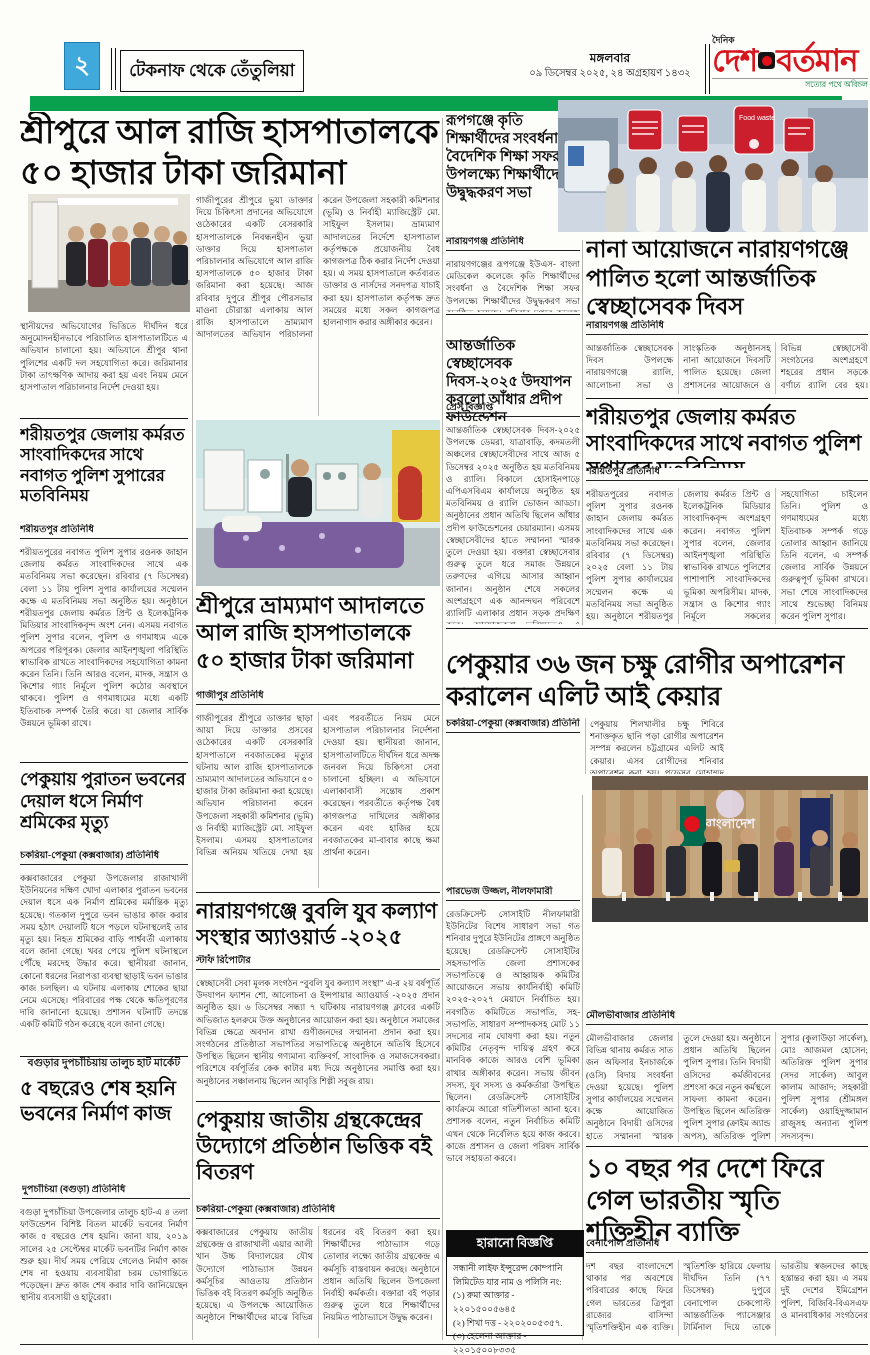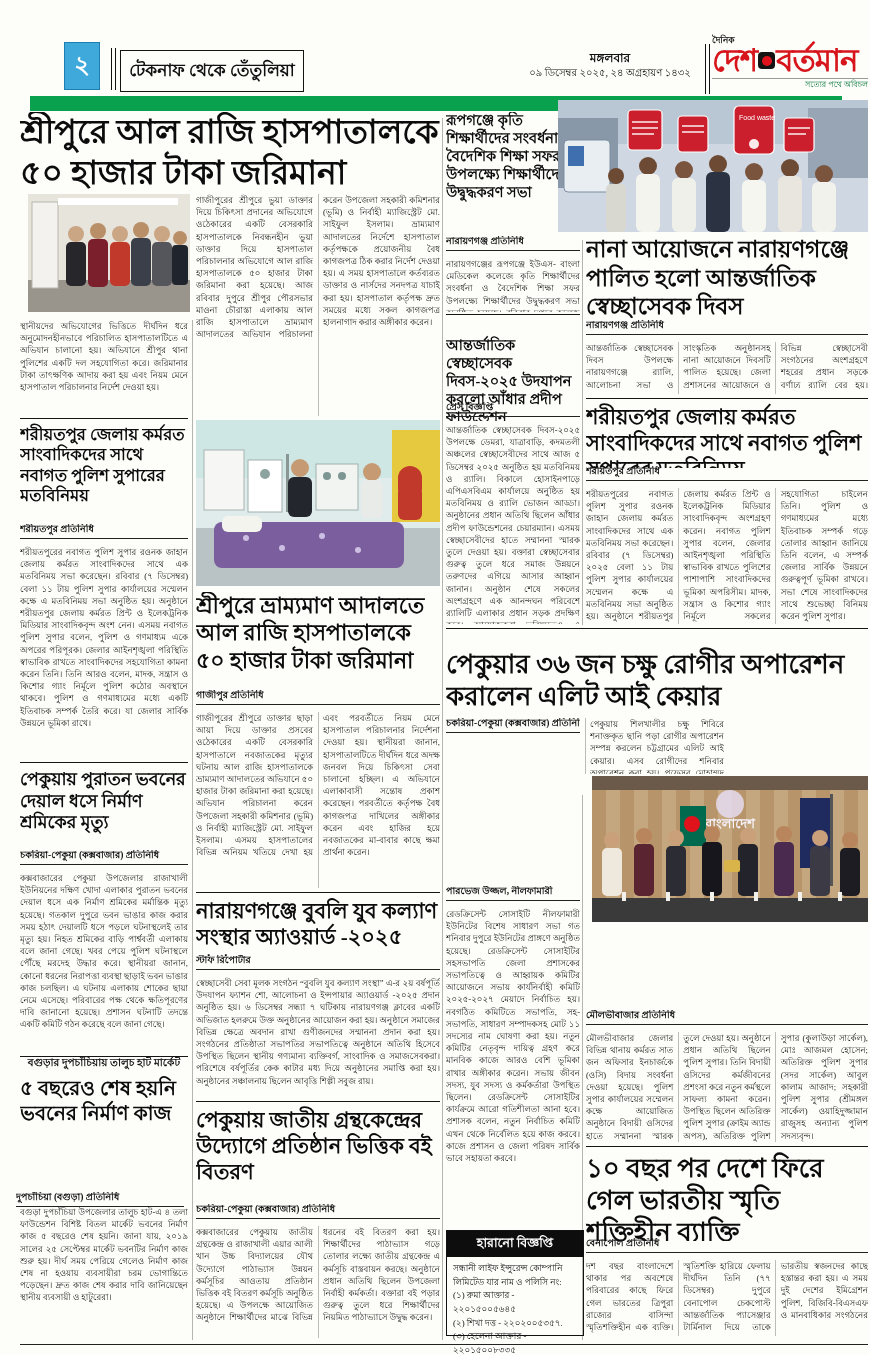--- a/index.html
+++ b/index.html
@@ -97,21 +97,21 @@
   <div class="abs headline toprule" style="left:20px;top:418px;width:168px;height:100px;font-size:16.5px;padding-top:6px;">শরীয়তপুর জেলায় কর্মরত সাংবাদিকদের সাথে নবাগত পুলিশ সুপারের মতবিনিময়</div>
   <div class="abs byline" style="left:20px;top:524px;width:168px;">শরীয়তপুর প্রতিনিধি</div>
   <div class="abs body-text" style="left:20px;top:546px;width:168px;height:212px;">শরীয়তপুরের নবাগত পুলিশ সুপার রওনক জাহান জেলায় কর্মরত সাংবাদিকদের সাথে এক মতবিনিময় সভা করেছেন। রবিবার (৭ ডিসেম্বর) বেলা ১১ টায় পুলিশ সুপার কার্যালয়ের সম্মেলন কক্ষে এ মতবিনিময় সভা অনুষ্ঠিত হয়। অনুষ্ঠানে শরীয়তপুর জেলায় কর্মরত প্রিন্ট ও ইলেকট্রনিক মিডিয়ার সাংবাদিকবৃন্দ অংশ নেন। এসময় নবাগত পুলিশ সুপার বলেন, পুলিশ ও গণমাধ্যম একে অপরের পরিপূরক। জেলার আইনশৃঙ্খলা পরিস্থিতি স্বাভাবিক রাখতে সাংবাদিকদের সহযোগিতা কামনা করেন তিনি। তিনি আরও বলেন, মাদক, সন্ত্রাস ও কিশোর গ্যাং নির্মূলে পুলিশ কঠোর অবস্থানে থাকবে। পুলিশ ও গণমাধ্যমের মধ্যে একটি ইতিবাচক সম্পর্ক তৈরি করে। যা জেলার সার্বিক উন্নয়নে ভূমিকা রাখে।</div>
 
   <div class="abs headline toprule" style="left:20px;top:762px;width:168px;height:84px;font-size:17.5px;padding-top:6px;">পেকুয়ায় পুরাতন ভবনের দেয়াল ধসে নির্মাণ শ্রমিকের মৃত্যু</div>
   <div class="abs byline" style="left:20px;top:850px;width:168px;">চকরিয়া-পেকুয়া (কক্সবাজার) প্রতিনিধি</div>
   <div class="abs body-text" style="left:20px;top:872px;width:168px;height:182px;">কক্সবাজারের পেকুয়া উপজেলার রাজাখালী ইউনিয়নের দক্ষিণ খোদা এলাকার পুরাতন ভবনের দেয়াল ধসে এক নির্মাণ শ্রমিকের মর্মান্তিক মৃত্যু হয়েছে। গতকাল দুপুরে ভবন ভাঙার কাজ করার সময় হঠাৎ দেয়ালটি ধসে পড়লে ঘটনাস্থলেই তার মৃত্যু হয়। নিহত শ্রমিকের বাড়ি পার্শ্ববর্তী এলাকায় বলে জানা গেছে। খবর পেয়ে পুলিশ ঘটনাস্থলে পৌঁছে মরদেহ উদ্ধার করে। স্থানীয়রা জানান, কোনো ধরনের নিরাপত্তা ব্যবস্থা ছাড়াই ভবন ভাঙার কাজ চলছিল। এ ঘটনায় এলাকায় শোকের ছায়া নেমে এসেছে। পরিবারের পক্ষ থেকে ক্ষতিপূরণের দাবি জানানো হয়েছে। প্রশাসন ঘটনাটি তদন্তে একটি কমিটি গঠন করেছে বলে জানা গেছে।</div>
 
   <div class="abs kicker toprule" style="left:20px;top:1056px;width:168px;height:16px;">বগুড়ার দুপচাঁচিয়ায় তালুচ হাট মার্কেট</div>
   <div class="abs headline" style="left:20px;top:1076px;width:168px;height:104px;font-size:20px;">৫ বছরেও শেষ হয়নি ভবনের নির্মাণ কাজ</div>
-  <div class="abs byline" style="left:16px;top:1184px;width:168px;margin-top:8px;">দুপচাঁচিয়া (বগুড়া) প্রতিনিধি</div>
+  <div class="abs byline" style="left:22px;top:1184px;width:168px;">দুপচাঁচিয়া (বগুড়া) প্রতিনিধি</div>
   <div class="abs body-text" style="left:20px;top:1206px;width:168px;height:134px;">বগুড়া দুপচাঁচিয়া উপজেলার তালুচ হাট-এ ৪ তলা ফাউন্ডেশন বিশিষ্ট বিতল মার্কেট ভবনের নির্মাণ কাজ ৫ বছরেও শেষ হয়নি। জানা যায়, ২০১৯ সালের ২৫ সেপ্টেম্বর মার্কেট ভবনটির নির্মাণ কাজ শুরু হয়। দীর্ঘ সময় পেরিয়ে গেলেও নির্মাণ কাজ শেষ না হওয়ায় ব্যবসায়ীরা চরম ভোগান্তিতে পড়েছেন। দ্রুত কাজ শেষ করার দাবি জানিয়েছেন স্থানীয় ব্যবসায়ী ও হাটুরেরা।</div>
 
   <div class="abs photo-frame" style="left:196px;top:420px;width:244px;height:166px;">
     <svg width="244" height="166" viewBox="0 0 244 166" xmlns="http://www.w3.org/2000/svg">
       <rect width="244" height="166" fill="#dfeceb"></rect>
       <rect width="244" height="58" fill="#cfe7e4"></rect>
       <rect x="196" y="10" width="48" height="92" fill="#e6c93e"></rect>
       <rect x="8" y="30" width="40" height="60" fill="#f6f7f5" stroke="#a7b3b0"></rect>
       <rect x="52" y="40" width="34" height="52" fill="#ffffff" stroke="#9fb0ad"></rect>
       <circle cx="69" cy="54" r="5" fill="#8da3a0"></circle>

